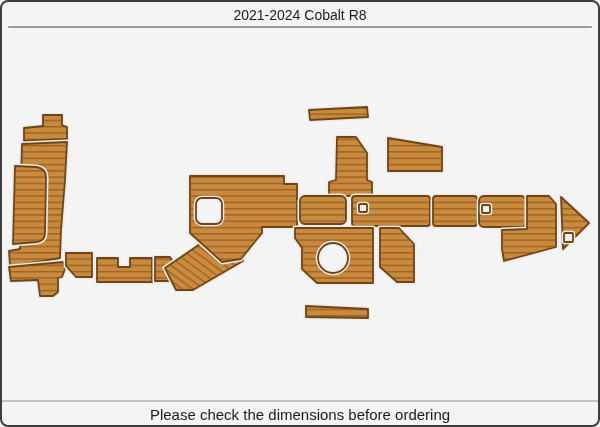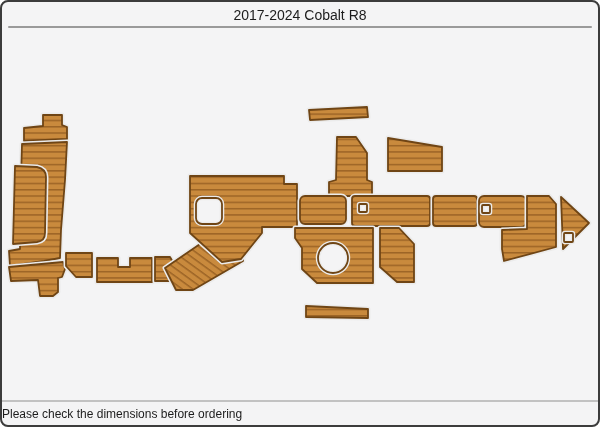--- a/index.html
+++ b/index.html
@@ -23,21 +23,21 @@
   .total-area{
     position:absolute;left:8px;top:383px;
     font-size:11px;line-height:14px;z-index:2;
   }
   .rule-bottom{
     position:absolute;top:398px;left:0;right:0;height:2px;
     background:var(--rule_bottom,#c2c2c2);z-index:2;
   }
   .notice{
     position:absolute;top:403px;left:0;right:0;
-    text-align:left;font-size:12px;line-height:19px;z-index:2;
+    text-align:center;font-size:15px;line-height:19px;z-index:2;
   }
 </style>
 </head>
 <body>
 
 <div class="frame">
   <svg id="deck-svg" class="deck-svg" width="596" height="423" viewBox="2 2 596 423">
       <defs>
         <pattern id="p-h" width="8" height="6.3" patternUnits="userSpaceOnUse" patternTransform="rotate(0)">
           <rect width="8" height="6.3" fill="#c98a3d"></rect>
@@ -136,17 +136,17 @@
       </g>
       <g>
         <path d="M380,228 L399,228 L414,244 L414,282 L397,282 L380,267 Z" fill="none" stroke="#ebebeb" stroke-width="5" stroke-linejoin="round"></path>
         <path d="M380,228 L399,228 L414,244 L414,282 L397,282 L380,267 Z" fill="url(#p-h)" stroke="#6f4515" stroke-width="1.8" stroke-linejoin="round"></path>
       </g>
       <g>
         <path d="M306,306 L368,309 L368,318 L306,317 Z" fill="none" stroke="#ebebeb" stroke-width="5" stroke-linejoin="round"></path>
         <path d="M306,306 L368,309 L368,318 L306,317 Z" fill="url(#p-h)" stroke="#6f4515" stroke-width="1.8" stroke-linejoin="round"></path>
       </g>
     </svg>
-  <div class="title">2017-2024 Cobalt R8</div>
+  <div class="title">2021-2024 Cobalt R8</div>
   <div class="rule-top"></div>
   <div class="rule-bottom"></div>
   <div class="notice">Please check the dimensions before ordering</div>
 </div>
 
 </body></html>

